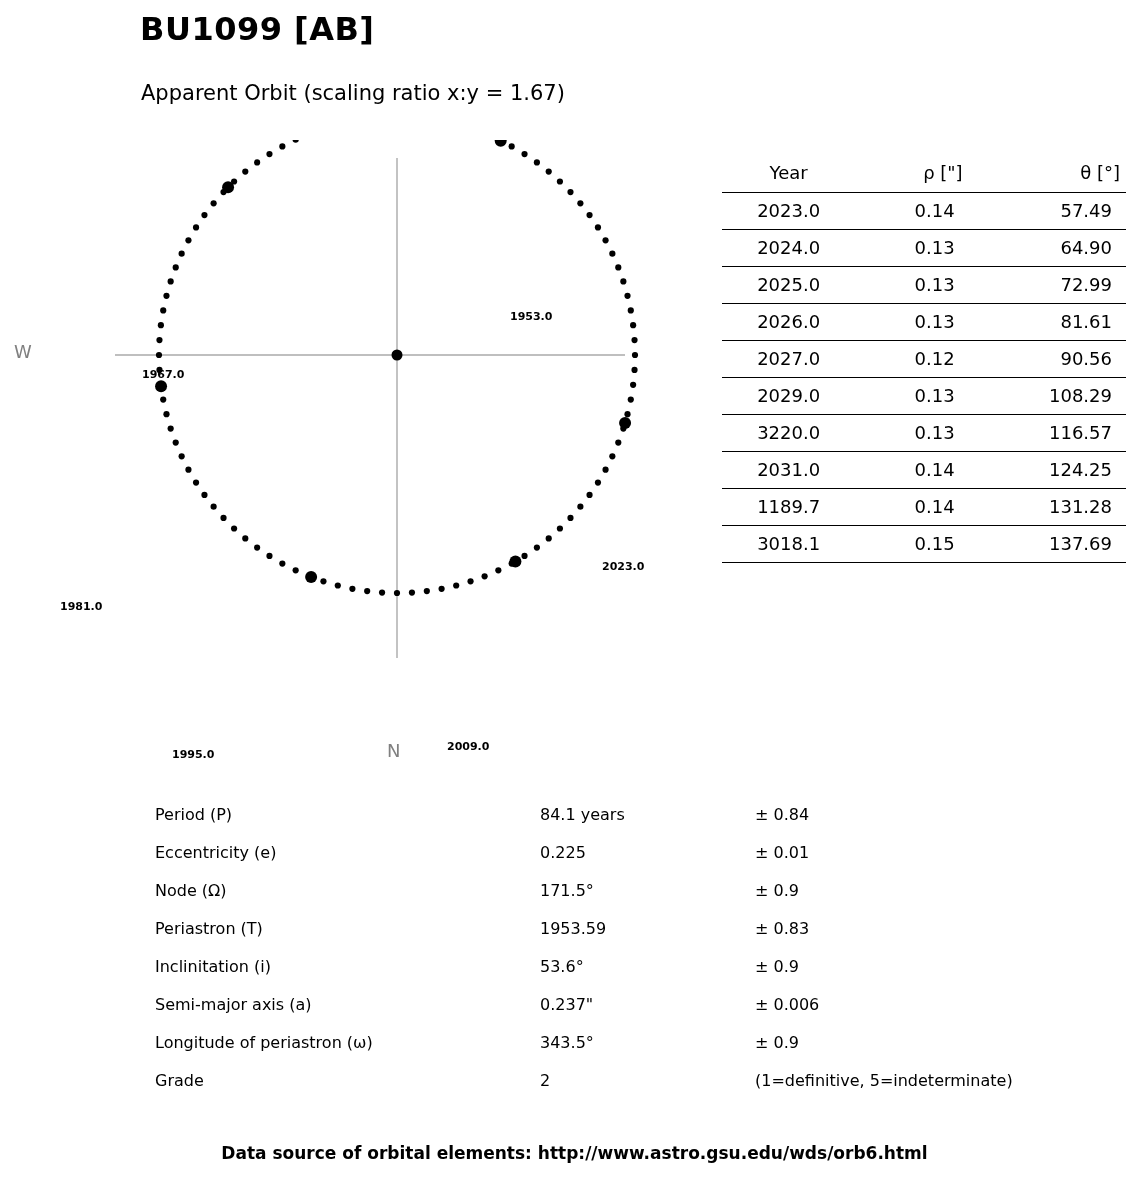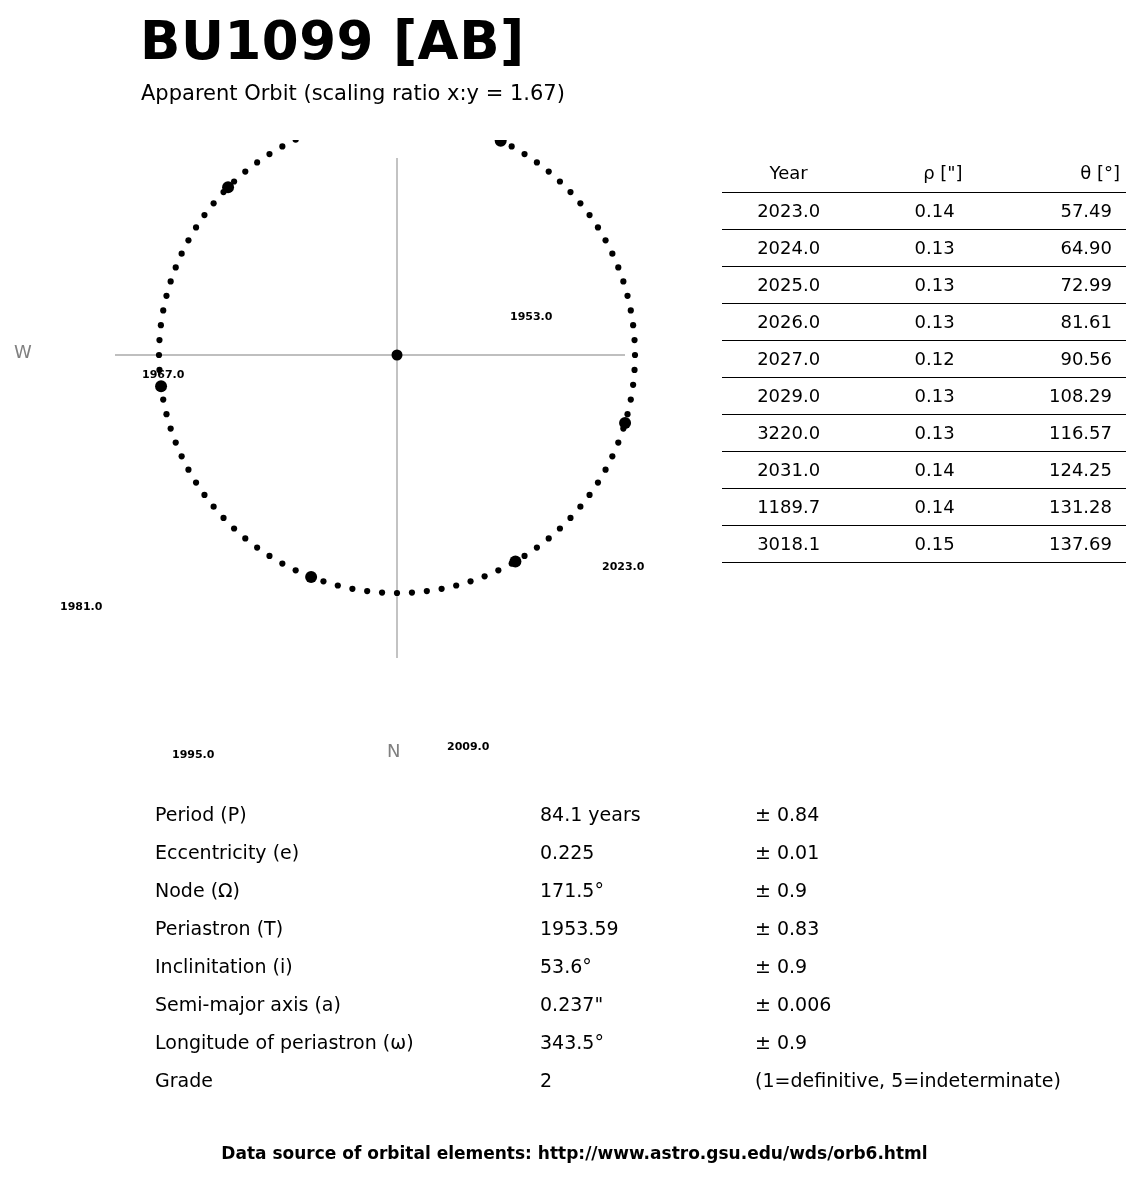--- a/index.html
+++ b/index.html
@@ -12,21 +12,21 @@
     height: 1180px;
     position: relative;
     font-family: "DejaVu Sans", sans-serif;
     color: #000000;
     overflow: hidden;
   }
   #page-title {
     position: absolute;
     left: 140px;
     top: 10px;
-    font-size: 53px;
+    font-size: 32px;
     font-weight: bold;
     letter-spacing: 0.5px;
   }
   #page-subtitle {
     position: absolute;
     left: 141px;
     top: 81px;
     font-size: 21px;
     font-weight: normal;
   }
@@ -79,21 +79,21 @@
   .col-rho  { text-align: right; width: 33%; padding-right: 34px !important; }
   .col-theta{ text-align: right; width: 34%; padding-right: 14px !important; }
   th.col-rho { padding-right: 26px !important; }
   th.col-theta { padding-right: 6px !important; }
   
   #elements {
     position: absolute;
     left: 155px;
     top: 795px;
     width: 940px;
-    font-size: 19px;
+    font-size: 16px;
   }
   .element-row {
     display: flex;
     height: 38px;
     align-items: center;
   }
   .el-name  { width: 385px; }
   .el-value { width: 215px; }
   .el-err   { flex: 1; }
   

